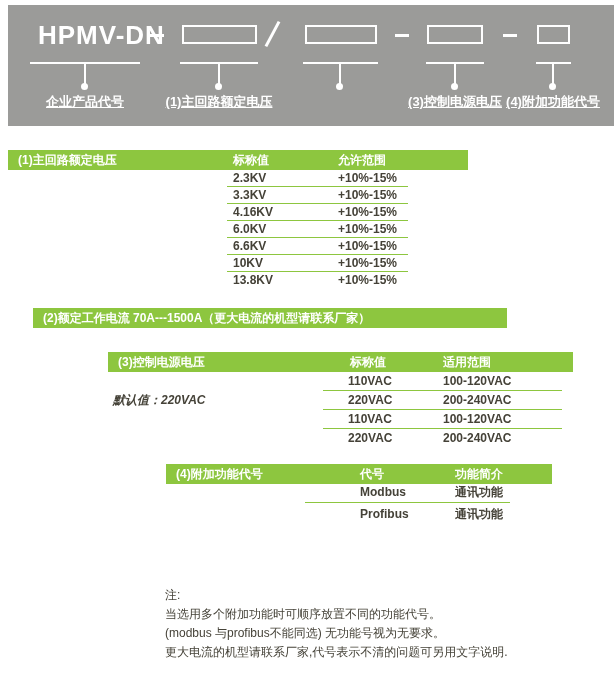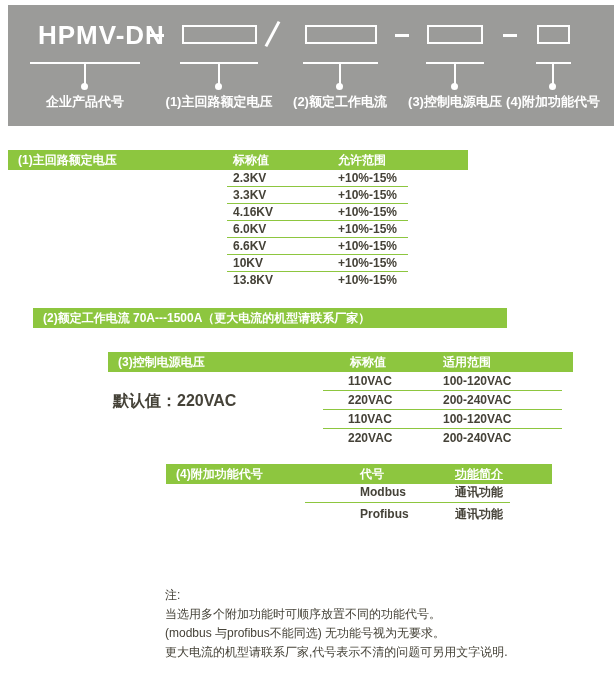--- a/index.html
+++ b/index.html
@@ -8,34 +8,34 @@
   
   .banner{position:absolute;left:8px;top:5px;width:606px;height:121px;background:#9b9b99;}
   .pcode{position:absolute;left:30px;top:15px;font-size:26px;font-weight:700;color:#fff;letter-spacing:1px;}
   .dash{position:absolute;width:14px;height:3px;background:#fff;}
   .segbox{position:absolute;height:19px;border:2px solid #fff;box-sizing:border-box;background:transparent;}
   .slash{position:absolute;width:3px;height:28px;background:#fff;transform:rotate(28deg);}
   .hline{position:absolute;top:57px;height:2px;background:#fff;}
   .vline{position:absolute;top:57px;width:2px;height:24px;background:#fff;}
   .dot{position:absolute;top:78px;width:7px;height:7px;border-radius:50%;background:#fff;}
   .blabel{position:absolute;top:88px;transform:translateX(-50%);white-space:nowrap;
-          color:#fff;font-size:13px;font-weight:700;}
+          color:#fff;font-size:13px;font-weight:700;text-decoration:underline;}
   
   .gbar{position:absolute;height:20px;background:#8dc63f;color:#fff;font-size:12px;font-weight:700;line-height:20px;}
   .gbar span{position:absolute;top:0;line-height:20px;white-space:nowrap;}
   .rows{position:absolute;}
   .row{position:relative;}
   .row span{position:absolute;top:0;white-space:nowrap;font-size:12px;font-weight:700;color:#454238;}
   .sep{position:absolute;bottom:0;height:1px;background:#8dc63f;}
   .row:last-child .sep{display:none;}
   .t1 .row{height:17px;line-height:17px;width:460px;}
   .t3 .row{height:19px;line-height:19px;width:465px;}
   .t4 .row{height:22px;line-height:22px;width:386px;}
   .defval{position:absolute;left:113px;top:391px;height:19px;line-height:19px;
-          font-size:16px;font-weight:700;color:#454238;white-space:nowrap;}
+          font-size:12px;font-weight:700;color:#454238;white-space:nowrap;font-style:italic;}
   
   .notes{position:absolute;left:165px;top:586px;font-size:12px;line-height:19px;
          color:#454238;white-space:nowrap;}
 </style>
 </head>
 <body>
 
 <div class="page">
 
   <div class="banner">
@@ -56,21 +56,20 @@
     <div class="blabel" style="left:77px;">企业产品代号</div>
 
     <div class="hline" style="left:172px;width:78px;"></div>
     <div class="vline" style="left:210px;"></div>
     <div class="dot" style="left:207px;"></div>
     <div class="blabel" style="left:211px;">(1)主回路额定电压</div>
 
     <div class="hline" style="left:295px;width:75px;"></div>
     <div class="vline" style="left:331px;"></div>
     <div class="dot" style="left:328px;"></div>
-    <div class="blabel" style="left:332px;">(2)额定工作电流</div>
 
     <div class="hline" style="left:418px;width:58px;"></div>
     <div class="vline" style="left:446px;"></div>
     <div class="dot" style="left:443px;"></div>
     <div class="blabel" style="left:447px;">(3)控制电源电压</div>
 
     <div class="hline" style="left:528px;width:35px;"></div>
     <div class="vline" style="left:544px;"></div>
     <div class="dot" style="left:541px;"></div>
     <div class="blabel" style="left:545px;">(4)附加功能代号</div>
@@ -146,21 +145,21 @@
       </div>
     <div class="row">
         <span style="left:240px">220VAC</span>
         <span style="left:335px">200-240VAC</span>
       </div>
   </div>
 
   <div class="gbar" style="left:166px;top:464px;width:386px;">
     <span style="left:10px;">(4)附加功能代号</span>
     <span style="left:194px;">代号</span>
-    <span style="left:289px;text-decoration:underline;">功能简介</span>
+    <span style="left:289px;">功能简介</span>
   </div>
   <div class="rows t4" style="left:166px;top:481px;">
     <div class="row">
         <span style="left:194px">Modbus</span>
         <span style="left:289px">通讯功能</span>
         <i class="sep" style="left:139px;width:205px;"></i>
       </div>
     <div class="row">
         <span style="left:194px">Profibus</span>
         <span style="left:289px">通讯功能</span>

